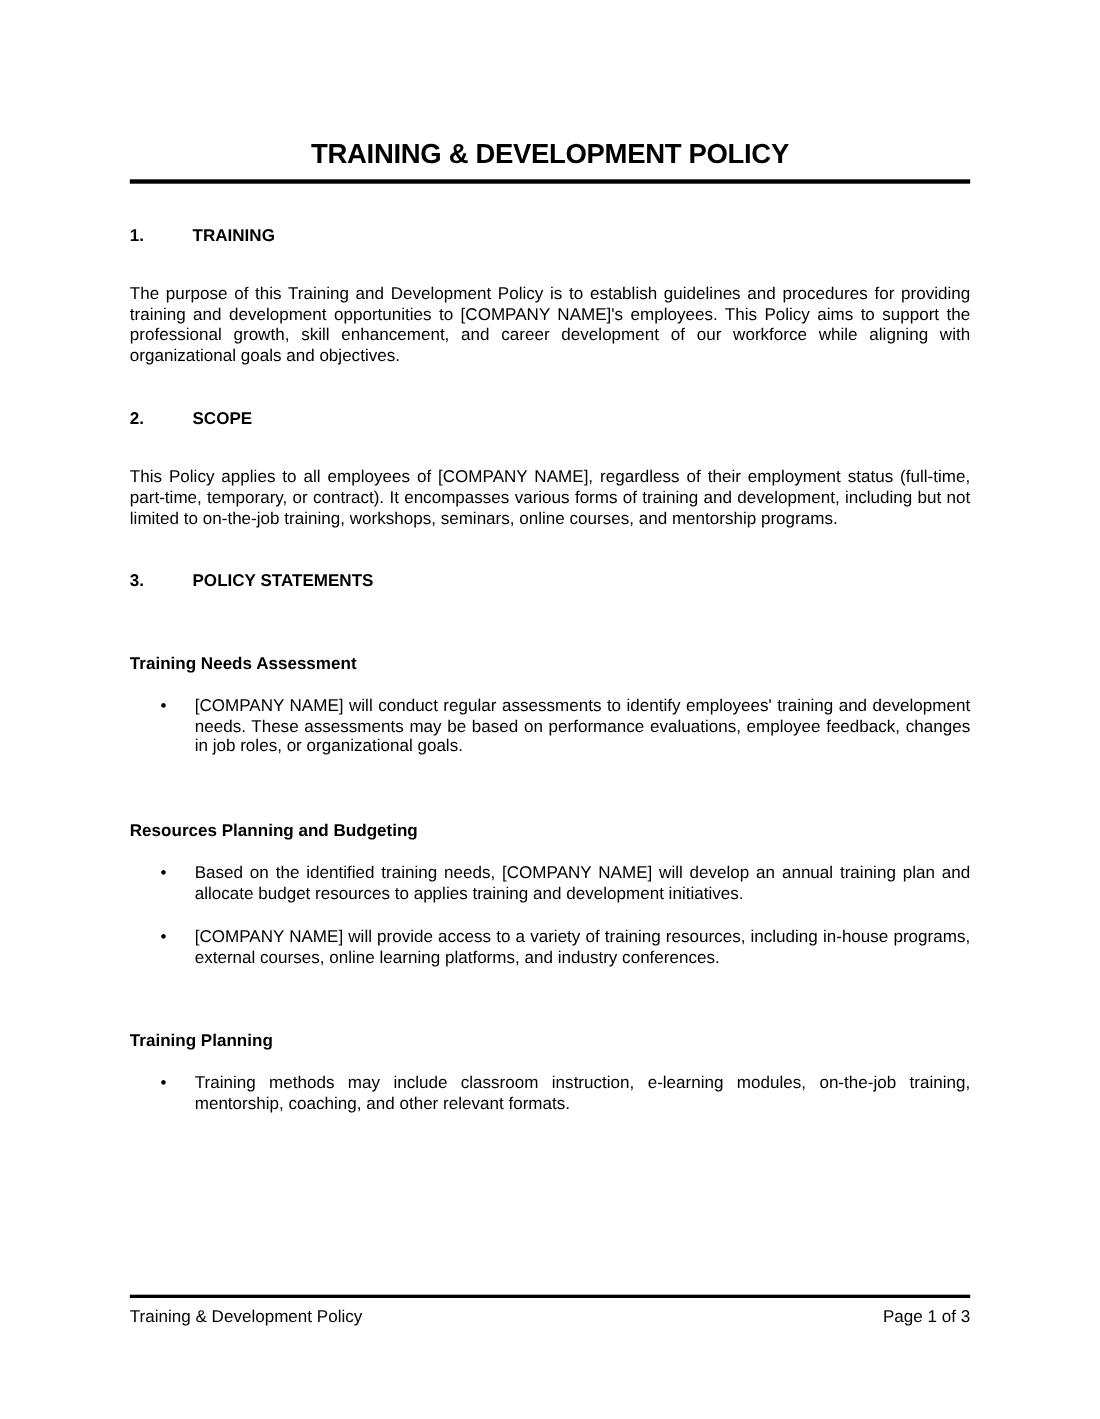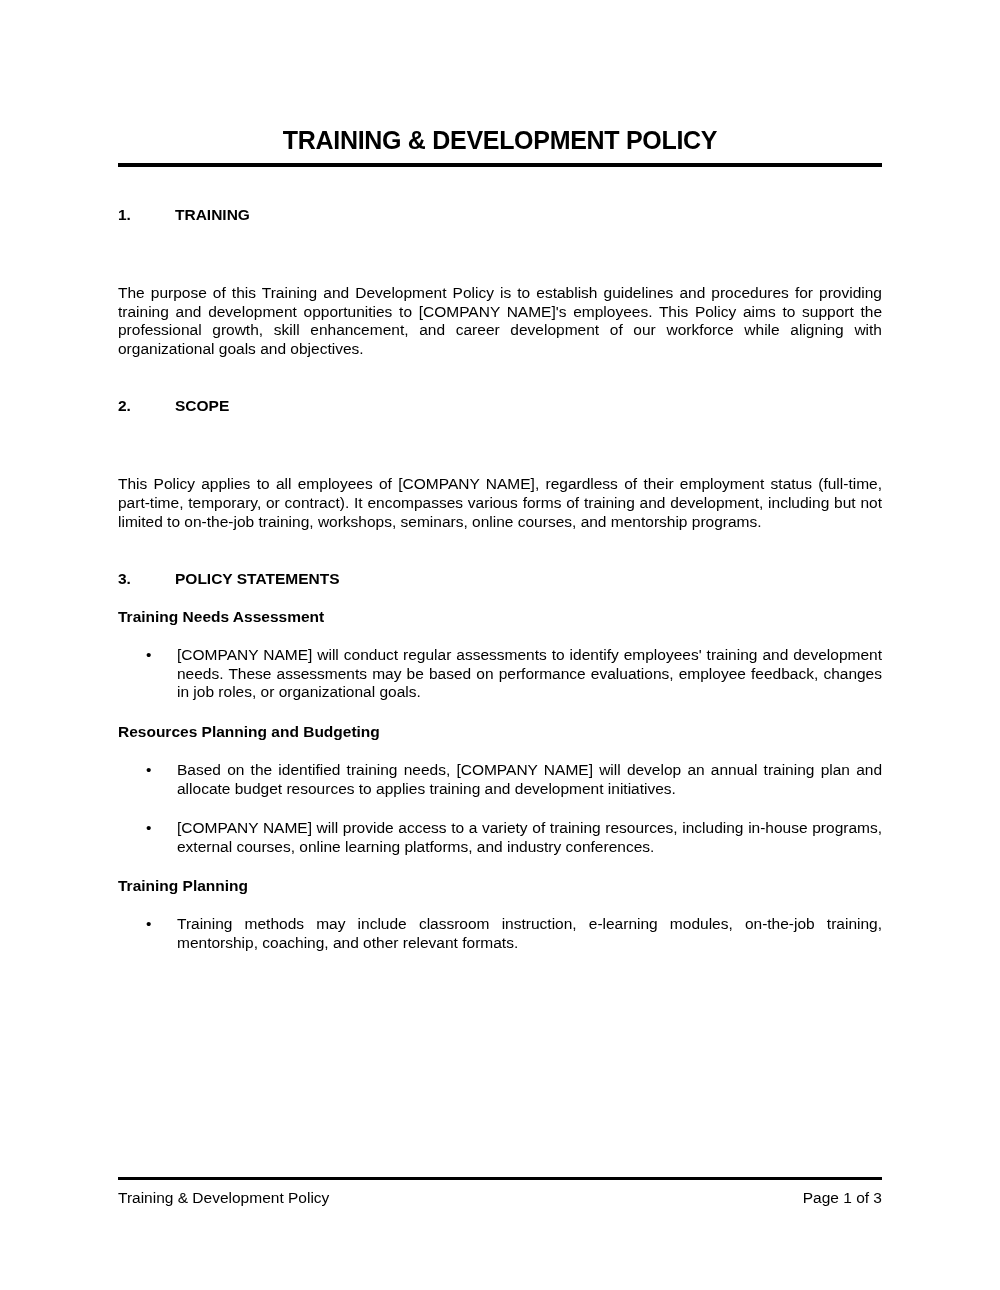--- a/index.html
+++ b/index.html
@@ -36,27 +36,27 @@
     margin-top: 39px;
     font-size: 15.5px;
     font-weight: bold;
     line-height: 17px;
   }
   .section-number {
     width: 57px;
     flex: 0 0 57px;
   }
   .para {
-    margin-top: 61px;
+    margin-top: 36px;
     font-size: 15.5px;
     line-height: 18.6px;
     text-align: justify;
   }
   .sub-heading {
-    margin-top: 21px;
+    margin-top: 58px;
     font-size: 15.5px;
     font-weight: bold;
     line-height: 17px;
   }
   .bullet-item {
     display: flex;
     margin-top: 21px;
     font-size: 15.5px;
     line-height: 18.6px;
   }

